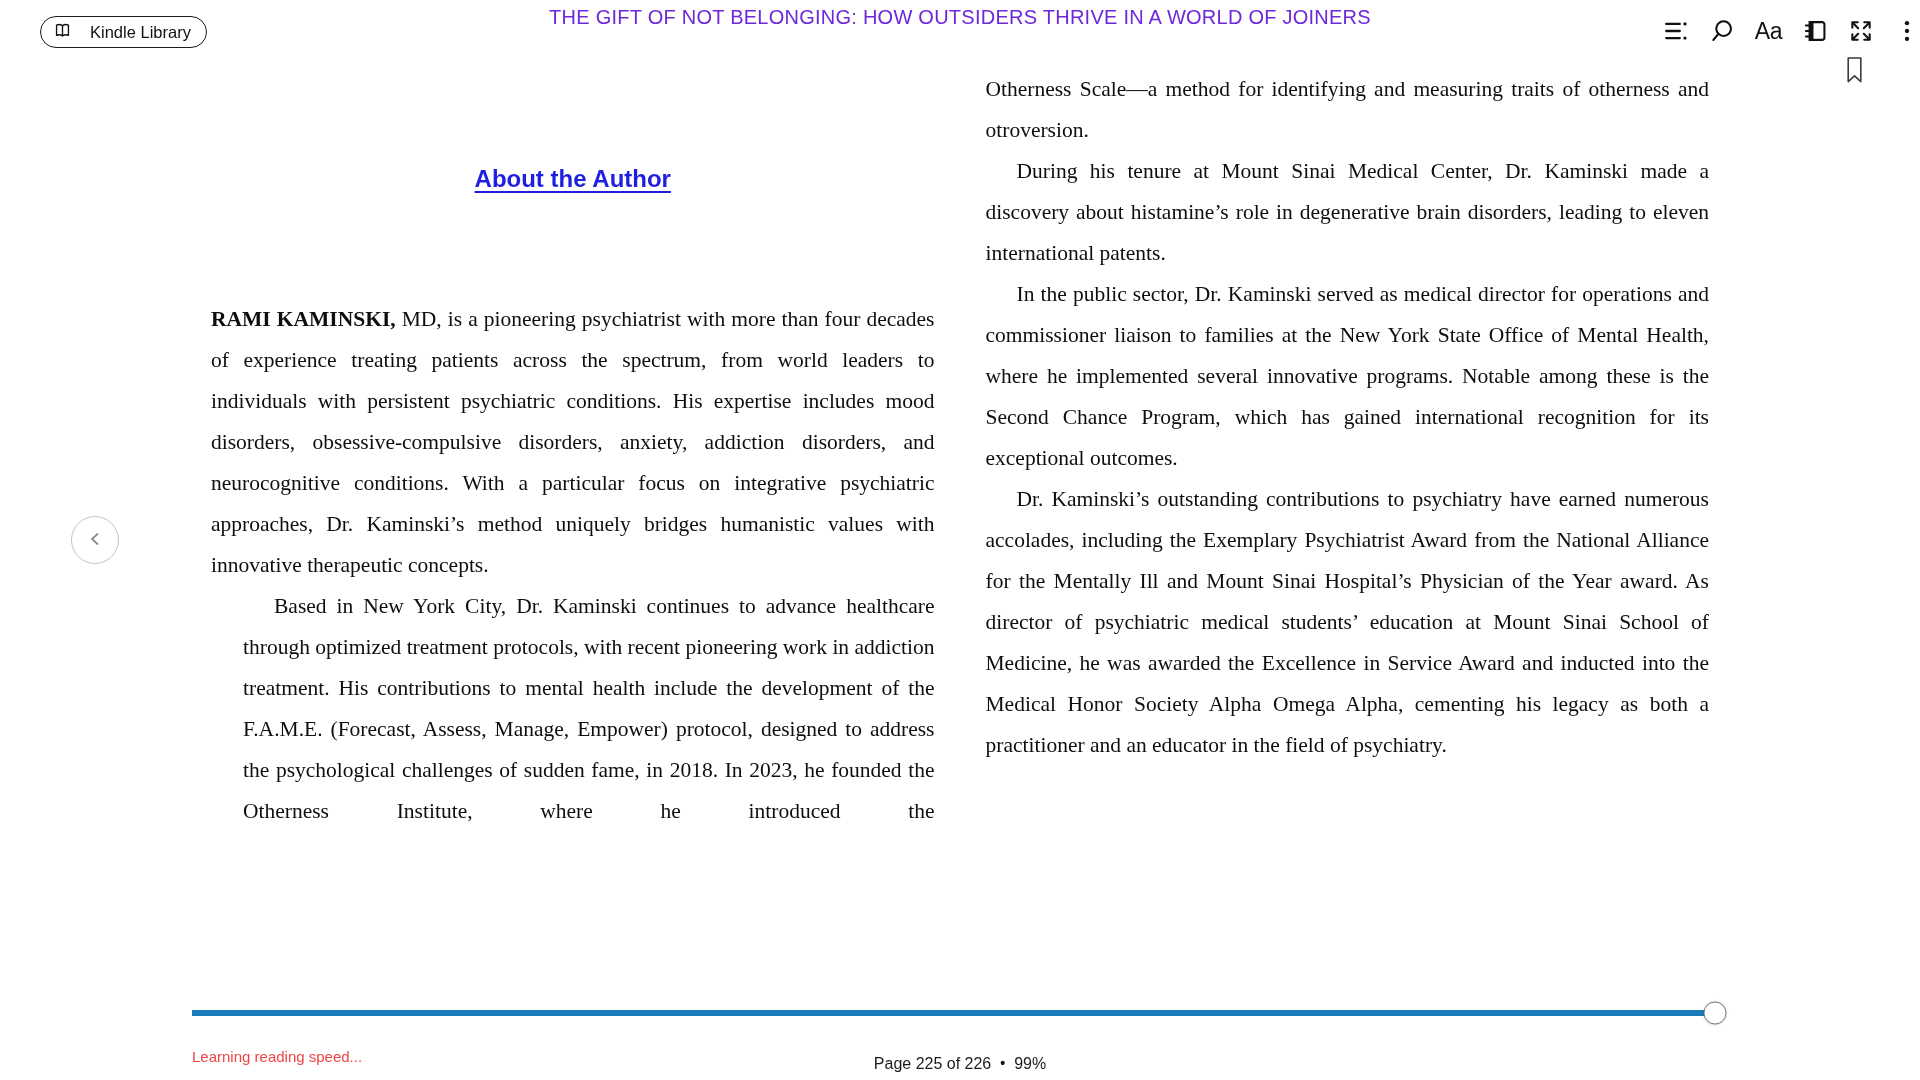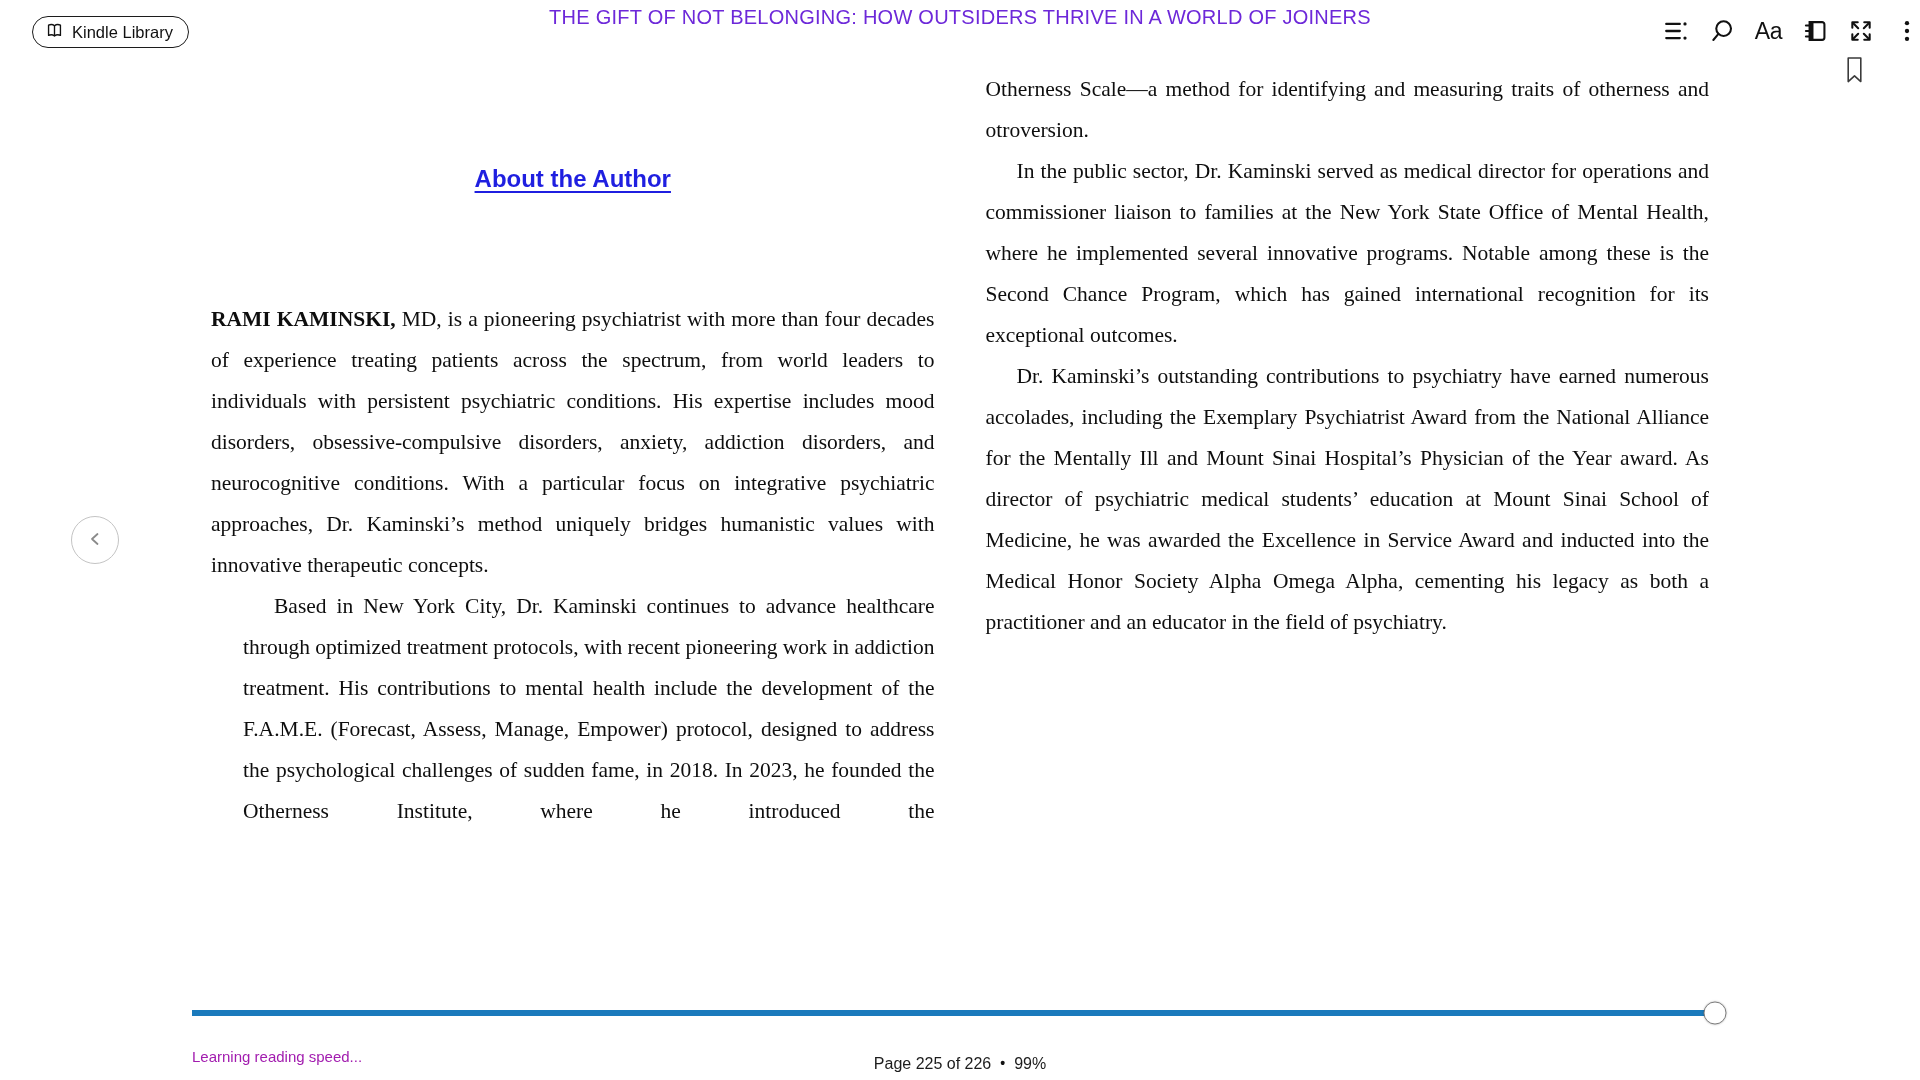--- a/index.html
+++ b/index.html
@@ -2,22 +2,22 @@
 <html><head>
 <meta charset="utf-8">
 <style>
   * { margin: 0; padding: 0; box-sizing: border-box; }
   html, body { width: 1920px; height: 1080px; overflow: hidden; background: #ffffff;
                font-family: "Liberation Sans", sans-serif; }
   .stage { position: relative; width: 1920px; height: 1080px; background: #fff; }
 
   
   .topbar { position: absolute; top: 0; left: 0; width: 100%; height: 62px; background: #fff; }
-  .library-btn { position: absolute; left: 32px; top: 16px; height: 32px;
-                 display: inline-flex; align-items: center; gap: 8px; padding: 0 15px 0 12px;
+  .library-btn { position: absolute; left: 40px; top: 16px; height: 32px;
+                 display: inline-flex; align-items: center; gap: 18px; padding: 0 15px 0 12px;
                  border: 1.6px solid #1c1c1c; border-radius: 17px; background: #fff;
                  font-size: 16.5px; color: #111; cursor: pointer; }
   .book-title { position: absolute; top: 6px; left: 0; width: 100%; text-align: center;
                 font-size: 20px; letter-spacing: 0.25px; color: #6d28d9; font-weight: 400; }
   .top-icons { position: absolute; right: 0; top: 17px; display: flex; align-items: center; gap: 19px; }
   .icon-btn { min-width: 27px; height: 28px; display: flex; align-items: center; justify-content: center;
               cursor: pointer; background: transparent; border: none; }
   .icon-btn svg { display: block; }
   .aa-label { font-size: 23px; color: #111; font-weight: 500; letter-spacing: -0.5px; }
   .bookmark { position: absolute; right: 55px; top: 56px; cursor: pointer; }
@@ -40,21 +40,21 @@
               border: 1px solid #c4c4c4; background: #fff; display: flex; align-items: center;
               justify-content: center; cursor: pointer; }
 
   
   .progress-track { position: absolute; left: 192px; top: 1010px; width: 1538px; height: 6px;
                     background: transparent; cursor: pointer; }
   .progress-fill { position: absolute; left: 0; top: 0; height: 6px; width: 0; }
   .progress-handle { position: absolute; top: 50%; left: 0; width: 23px; height: 23px;
                      border-radius: 50%; background: #fff; border: 1.6px solid #7d7d7d;
                      transform: translate(-50%, -50%); cursor: grab; box-shadow: 0 0 2px rgba(0,0,0,.25); }
-  .footer-status { position: absolute; left: 192px; top: 1048px; font-size: 15px; color: #a21caf; }
+  .footer-status { position: absolute; left: 192px; top: 1048px; font-size: 15px; color: #ef4444; }
   .footer-center { position: absolute; left: 0; top: 1047px; width: 100%; text-align: center;
                    font-size: 16px; color: #1c1c1c; margin-top: 8px; }
   .footer-bullet { display: inline-block; margin: 0 9px; font-size: 14px; color: #111;
                    vertical-align: 1px; font-weight: 700; }
 </style>
 </head>
 <body>
 
 <div class="stage">
 
@@ -136,20 +136,21 @@
   </button>
 
   <div class="content">
     <div class="col">
       <a class="chapter-heading" style="color: rgb(31, 31, 224);">About the Author</a>
       <p class="para no-indent"><span class="lead-bold">RAMI KAMINSKI,</span><span> MD, is a pioneering psychiatrist with more than four decades of experience treating patients across the spectrum, from world leaders to individuals with persistent psychiatric conditions. His expertise includes mood disorders, obsessive-compulsive disorders, anxiety, addiction disorders, and neurocognitive conditions. With a particular focus on integrative psychiatric approaches, Dr. Kaminski’s method uniquely bridges humanistic values with innovative therapeutic concepts.</span></p>
       <p class="para cont-next">Based in New York City, Dr. Kaminski continues to advance healthcare through optimized treatment protocols, with recent pioneering work in addiction treatment. His contributions to mental health include the development of the F.A.M.E. (Forecast, Assess, Manage, Empower) protocol, designed to address the psychological challenges of sudden fame, in 2018. In 2023, he founded the Otherness Institute, where he introduced the</p>
     </div>
     <div class="col col-right">
       <p class="para no-indent">Otherness Scale—a method for identifying and measuring traits of otherness and otroversion.</p>
+      <p class="para">During his tenure at Mount Sinai Medical Center, Dr. Kaminski made a discovery about histamine’s role in degenerative brain disorders, leading to eleven international patents.</p>
       <p class="para">In the public sector, Dr. Kaminski served as medical director for operations and commissioner liaison to families at the New York State Office of Mental Health, where he implemented several innovative programs. Notable among these is the Second Chance Program, which has gained international recognition for its exceptional outcomes.</p>
       <p class="para">Dr. Kaminski’s outstanding contributions to psychiatry have earned numerous accolades, including the Exemplary Psychiatrist Award from the National Alliance for the Mentally Ill and Mount Sinai Hospital’s Physician of the Year award. As director of psychiatric medical students’ education at Mount Sinai School of Medicine, he was awarded the Excellence in Service Award and inducted into the Medical Honor Society Alpha Omega Alpha, cementing his legacy as both a practitioner and an educator in the field of psychiatry.</p>
     </div>
   </div>
 
   <div class="progress-track">
     <div class="progress-fill" style="width: 99%; background: rgb(26, 122, 188);"></div>
     <div class="progress-handle" style="left: 99%;"></div>
   </div>
   <div class="footer-status">Learning reading speed...</div>

